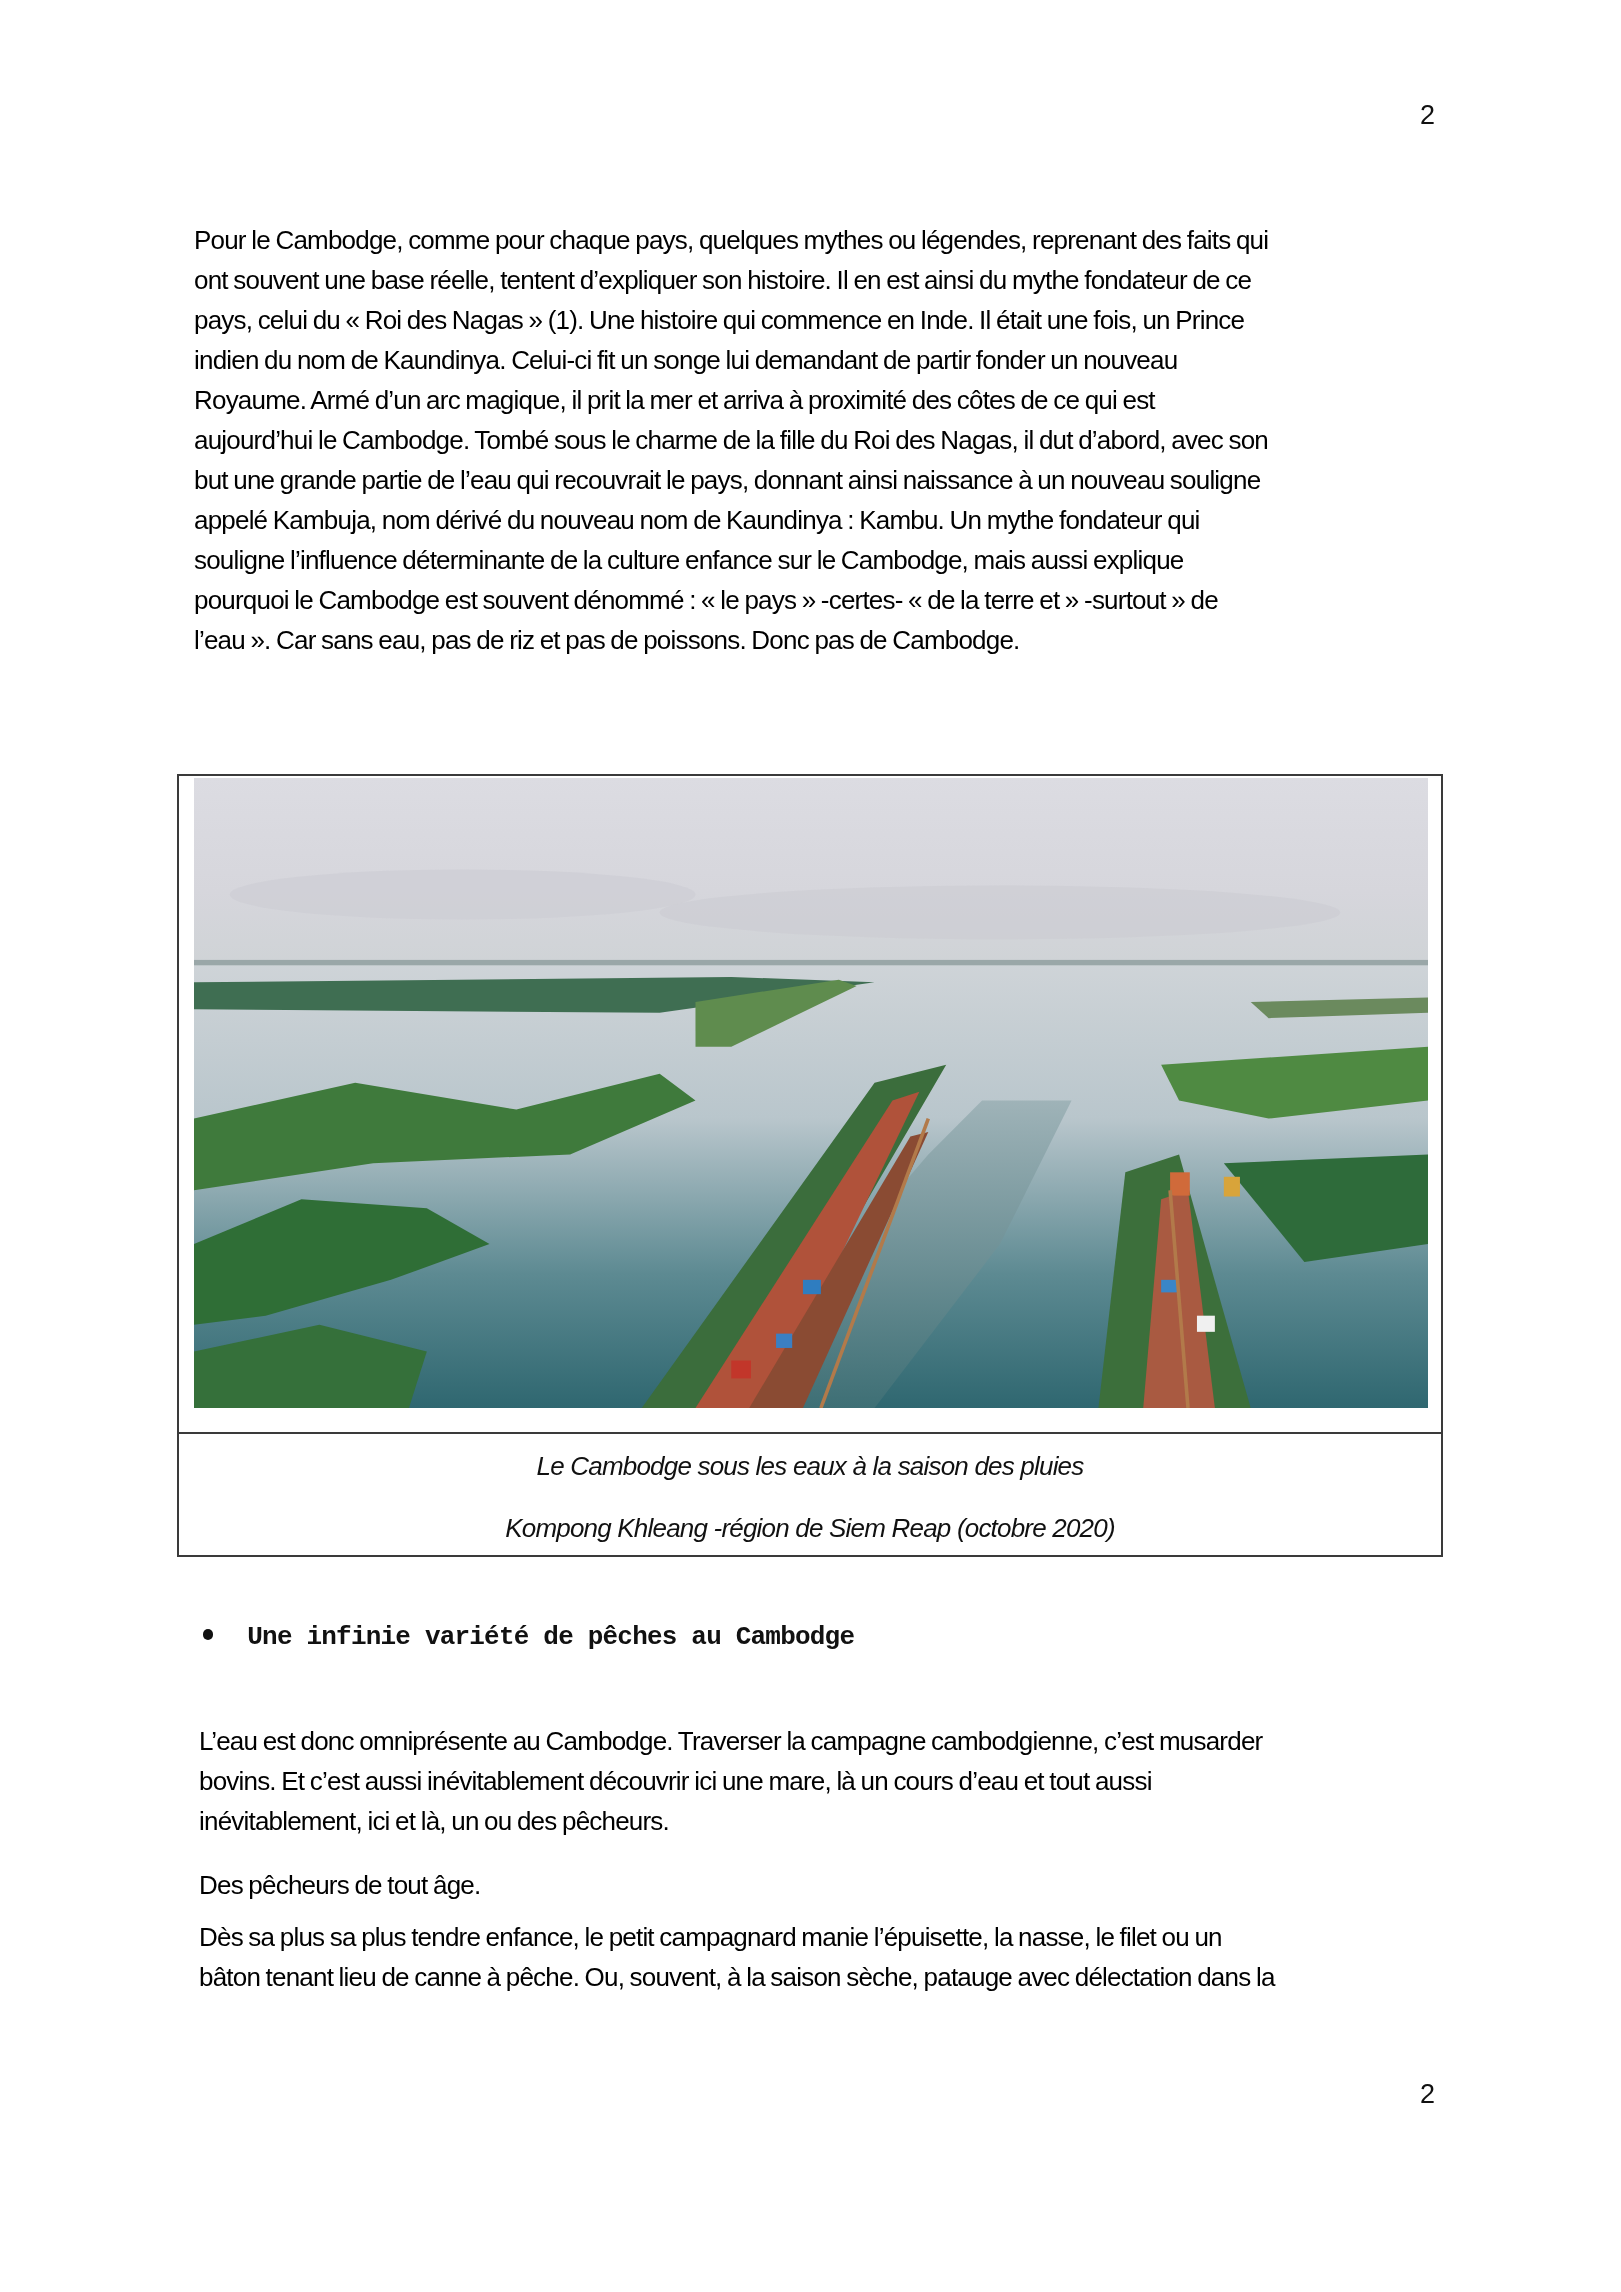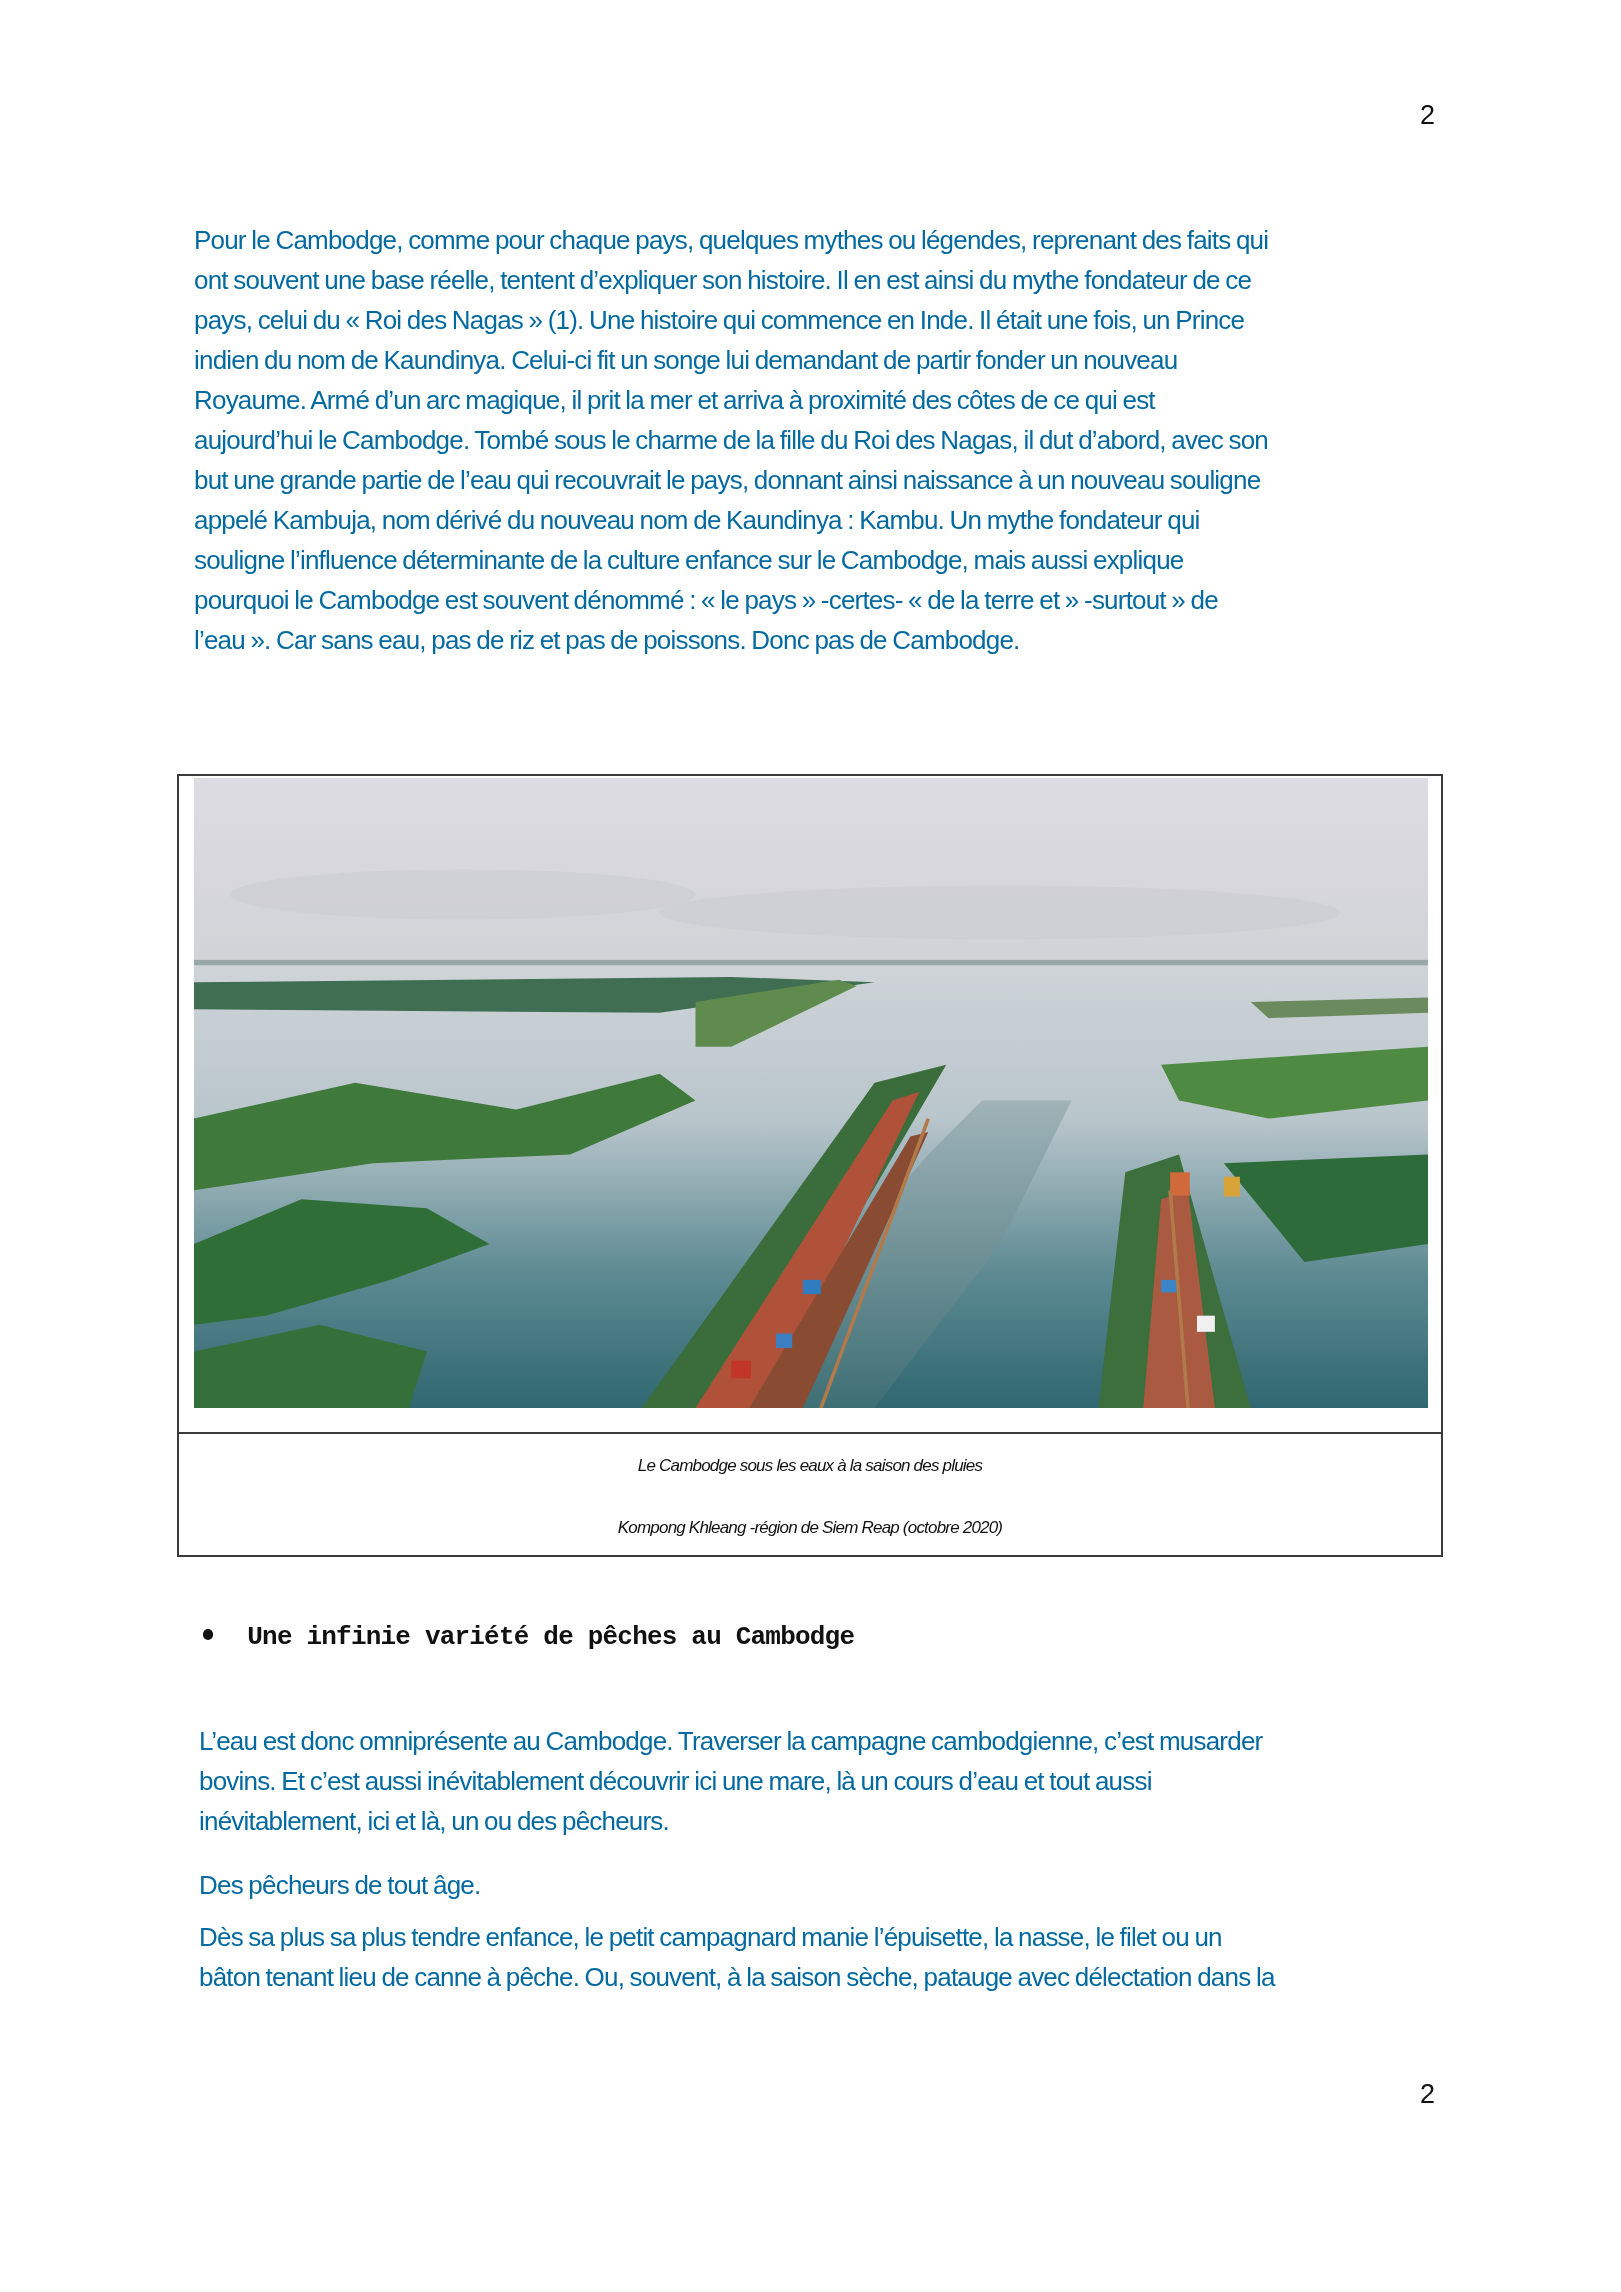--- a/index.html
+++ b/index.html
@@ -10,40 +10,40 @@
     .page-number {
       position: absolute; left: 1420px; font-size: 27px; line-height: 32px;
       color: #111;
     }
     .page-number.top { top: 99px; }
     .page-number.bottom { top: 2078px; }
 
     .para {
       position: absolute; left: 194px; width: 1254px;
       font-size: 26px; line-height: 40px; letter-spacing: -0.8px;
-      word-spacing: -0.9px; color: #0369a1; margin: 0;
+      word-spacing: -0.9px; color: #000000; margin: 0;
     }
     .para .line { display: block; white-space: nowrap; }
     #intro { top: 220px; }
 
     .figure-box {
       position: absolute; left: 177px; top: 774px; width: 1262px; height: 779px;
       border: 2.2px solid #3a3a3a; box-sizing: content-box;
     }
     .figure-photo {
       position: absolute; left: 15px; top: 1.8px; width: 1234px; height: 630px;
       overflow: hidden;
     }
     .figure-divider {
       position: absolute; left: 0; right: 0; top: 656px; height: 0;
       border-top: 2.2px solid #3a3a3a;
     }
     .caption {
       position: absolute; left: 0; right: 0; text-align: center;
-      font-style: italic; font-size: 17px; letter-spacing: -0.8px; color: #111;
+      font-style: italic; font-size: 26px; letter-spacing: -0.8px; color: #111;
       line-height: 32px;
     }
     .caption.c1 { top: 674px; }
     .caption.c2 { top: 736px; }
 
     .section-heading {
       position: absolute; left: 199px; top: 1619px; font-size: 26px;
       font-weight: bold; letter-spacing: -0.8px; line-height: 36px; font-family: Liberation Mono, monospace;
     }
     .section-heading .bullet {

